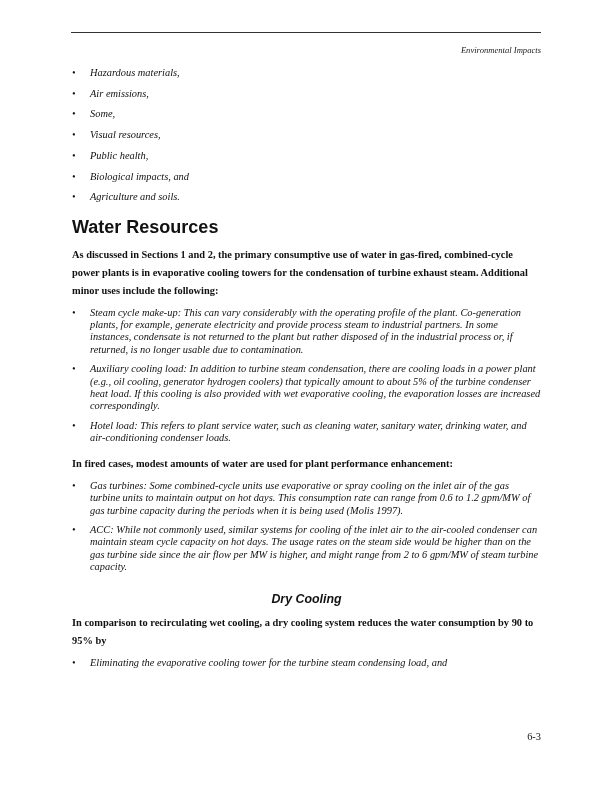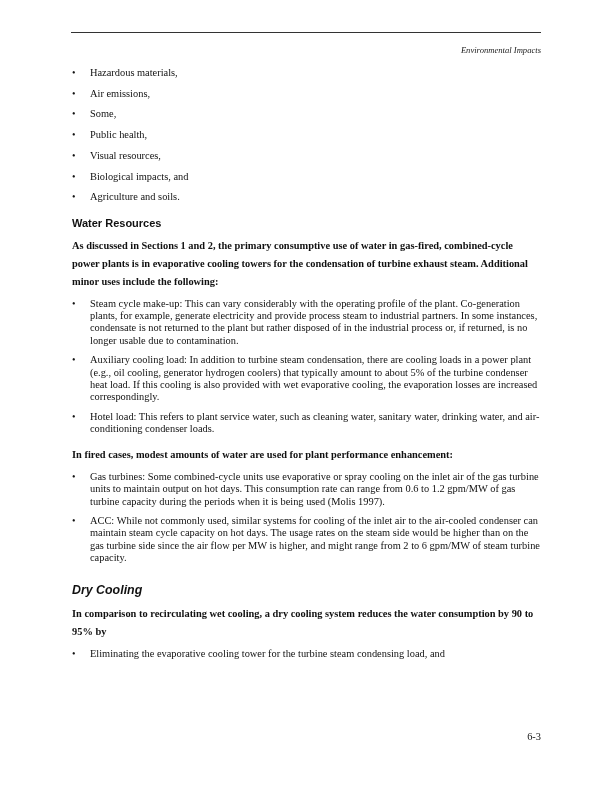--- a/index.html
+++ b/index.html
@@ -14,54 +14,54 @@
     }
     .running-head {
       position: absolute; right: 71px; top: 45px;
       font-style: italic; font-size: 8.6px; color: #222;
     }
     .content {
       position: absolute; left: 72px; top: 67px; width: 469px;
     }
     ul.blist { list-style: none; margin: 0; padding: 0; }
     ul.blist li {
-      position: relative; padding-left: 18px; line-height: 12.4px;
+      position: relative; padding-left: 18px; line-height: 12.4px; font-style: italic;
     }
     ul.blist li::before {
       content: "\2022"; position: absolute; left: 0; top: 0; font-size: 10px;
     }
     ul.simple li { margin-bottom: 8.3px; }
     ul.para li { margin-bottom: 7px; }
     .h-sec {
-      font-family: "Liberation Sans", sans-serif; font-weight: bold; font-size: 11px;
+      font-family: "Liberation Sans", sans-serif; font-weight: bold; font-size: 18px;
       margin: 13px 0 8px 0; color: #111;
     }
     .h-sub {
       font-family: "Liberation Sans", sans-serif; font-weight: bold; font-style: italic;
-      font-size: 12.4px; margin: 18px 0 8px 0; color: #111;
+      font-size: 12.4px; margin: 18px 0 8px 0; color: #111; text-align: center;
     }
     p { margin: 0 0 7px 0; line-height: 18px; font-weight: bold; }
     .page-number {
       position: absolute; right: 71px; top: 731px; font-size: 10.4px;
     }
   </style>
 </head>
 <body>
 
 <div class="page">
   <div class="rule"></div>
   <div class="running-head">Environmental Impacts</div>
 
   <div class="content">
     <ul class="blist simple">
       <li>Hazardous materials,</li>
       <li>Air emissions,</li>
       <li>Some,</li>
+      <li>Visual resources,</li>
       <li>Public health,</li>
-      <li>Visual resources,</li>
       <li>Biological impacts, and</li>
       <li>Agriculture and soils.</li>
     </ul>
 
     <div class="h-sec">Water Resources</div>
     <p>As discussed in Sections 1 and 2, the primary consumptive use of water in gas-fired, combined-cycle power plants is in evaporative cooling towers for the condensation of turbine exhaust steam. Additional minor uses include the following:</p>
 
     <ul class="blist para">
       <li>Steam cycle make-up: This can vary considerably with the operating profile of the plant. Co-generation plants, for example, generate electricity and provide process steam to industrial partners. In some instances, condensate is not returned to the plant but rather disposed of in the industrial process or, if returned, is no longer usable due to contamination.</li>
       <li>Auxiliary cooling load:  In addition to turbine steam condensation, there are cooling loads in a power plant (e.g., oil cooling, generator hydrogen coolers) that typically amount to about 5% of the turbine condenser heat load. If this cooling is also provided with wet evaporative cooling, the evaporation losses are increased correspondingly.</li>

